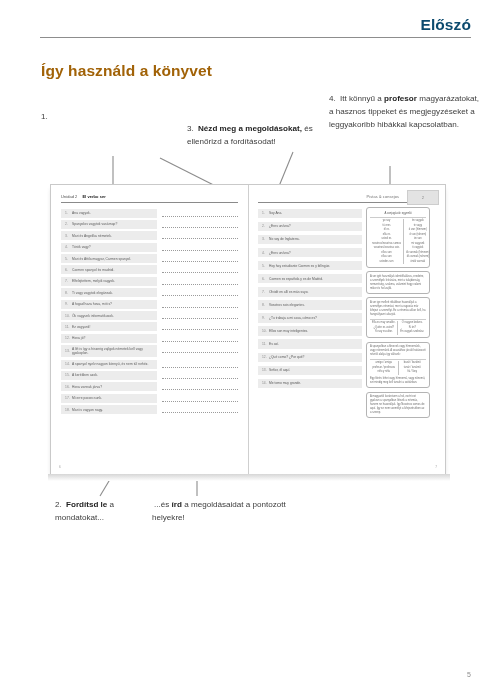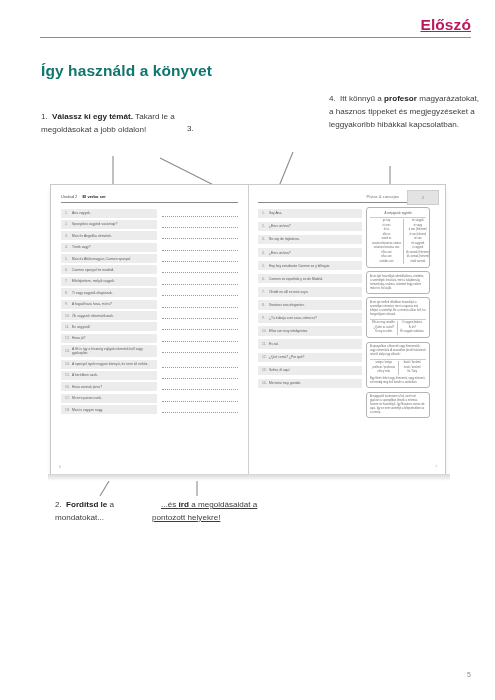--- a/index.html
+++ b/index.html
@@ -20,39 +20,38 @@
   .running-head {
     position: absolute;
     top: 16px;
     left: 40px;
     right: 24px;
     text-align: right;
   }
   .running-head-title {
     font-size: 15.5px;
     font-weight: bold;
-    color: #be185d;
+    color: #0c4a6e;
     letter-spacing: .1px;
     line-height: 1.1;
-    text-decoration: underline;
   }
   .running-head-rule {
     margin-top: 4px;
     border-top: 1.4px solid #8d8d8d;
     width: 100%;
   }
 
   
   .page-title {
     position: absolute;
     top: 62px;
     left: 41px;
     font-size: 15.5px;
     font-weight: bold;
-    color: #0f766e;
+    color: #a16207;
     letter-spacing: .1px;
   }
 
   
   .callout {
     position: absolute;
     font-size: 8.1px;
     line-height: 1.62;
     color: #3d3d3d;
   }
@@ -69,21 +68,21 @@
     margin-left: 11px;
   }
   .callout b { font-weight: bold; color: #1f1f1f; }
 
   #callout-1 { left: 41px; top: 110px; width: 150px; }
   #callout-3 { left: 187px; top: 122px; width: 148px; }
   #callout-4 { left: 329px; top: 92px; width: 152px; }
   #callout-2 { left: 55px; top: 498px; width: 110px; }
   #callout-2b { left: 152px; top: 498px; width: 140px; }
 
-  #callout-2b .body { margin-left: 9px; text-decoration: underline; }
+  #callout-2b .body { margin-left: 2px; }
 
   
   .arrows {
     position: absolute;
     left: 0; top: 0;
     width: 495px; height: 700px;
     pointer-events: none;
   }
 
   
@@ -305,25 +304,25 @@
 
   <line x1="372" y1="232" x2="353" y2="222" stroke="#8c8c8c" stroke-width="0.9" marker-end="url(#ah)"></line>
 
   <line x1="100" y1="496" x2="118" y2="466" stroke="#8c8c8c" stroke-width="1.1" marker-end="url(#ah)"></line>
 
   <line x1="197" y1="496" x2="197" y2="466" stroke="#8c8c8c" stroke-width="1.1" marker-end="url(#ah)"></line>
 </svg>
 
 <div class="callout" id="callout-1">
   <span class="num">1.</span>
-  <span class="body"><b>Válassz ki egy témát.</b><span> Takard le a megoldásokat a jobb oldalon!</span></span>
 </div>
 
 <div class="callout" id="callout-3">
   <span class="num">3.</span>
+  <span class="body"><b>Nézd meg a megoldásokat,</b><span> és ellenőrizd a fordításodat!</span></span>
 </div>
 
 <div class="callout" id="callout-4">
   <span class="num">4.</span>
   <span class="body"><span>Itt könnyű a </span><b>profesor</b><span> magyarázatokat, a hasznos tippeket és megjegyzéseket a leggyakoribb hibákkal kapcsolatban.</span></span>
 </div>
 
 <div class="callout" id="callout-2">
   <span class="num">2.</span>
   <span class="body"><b>Fordítsd le</b><span> a mondatokat...</span></span>

